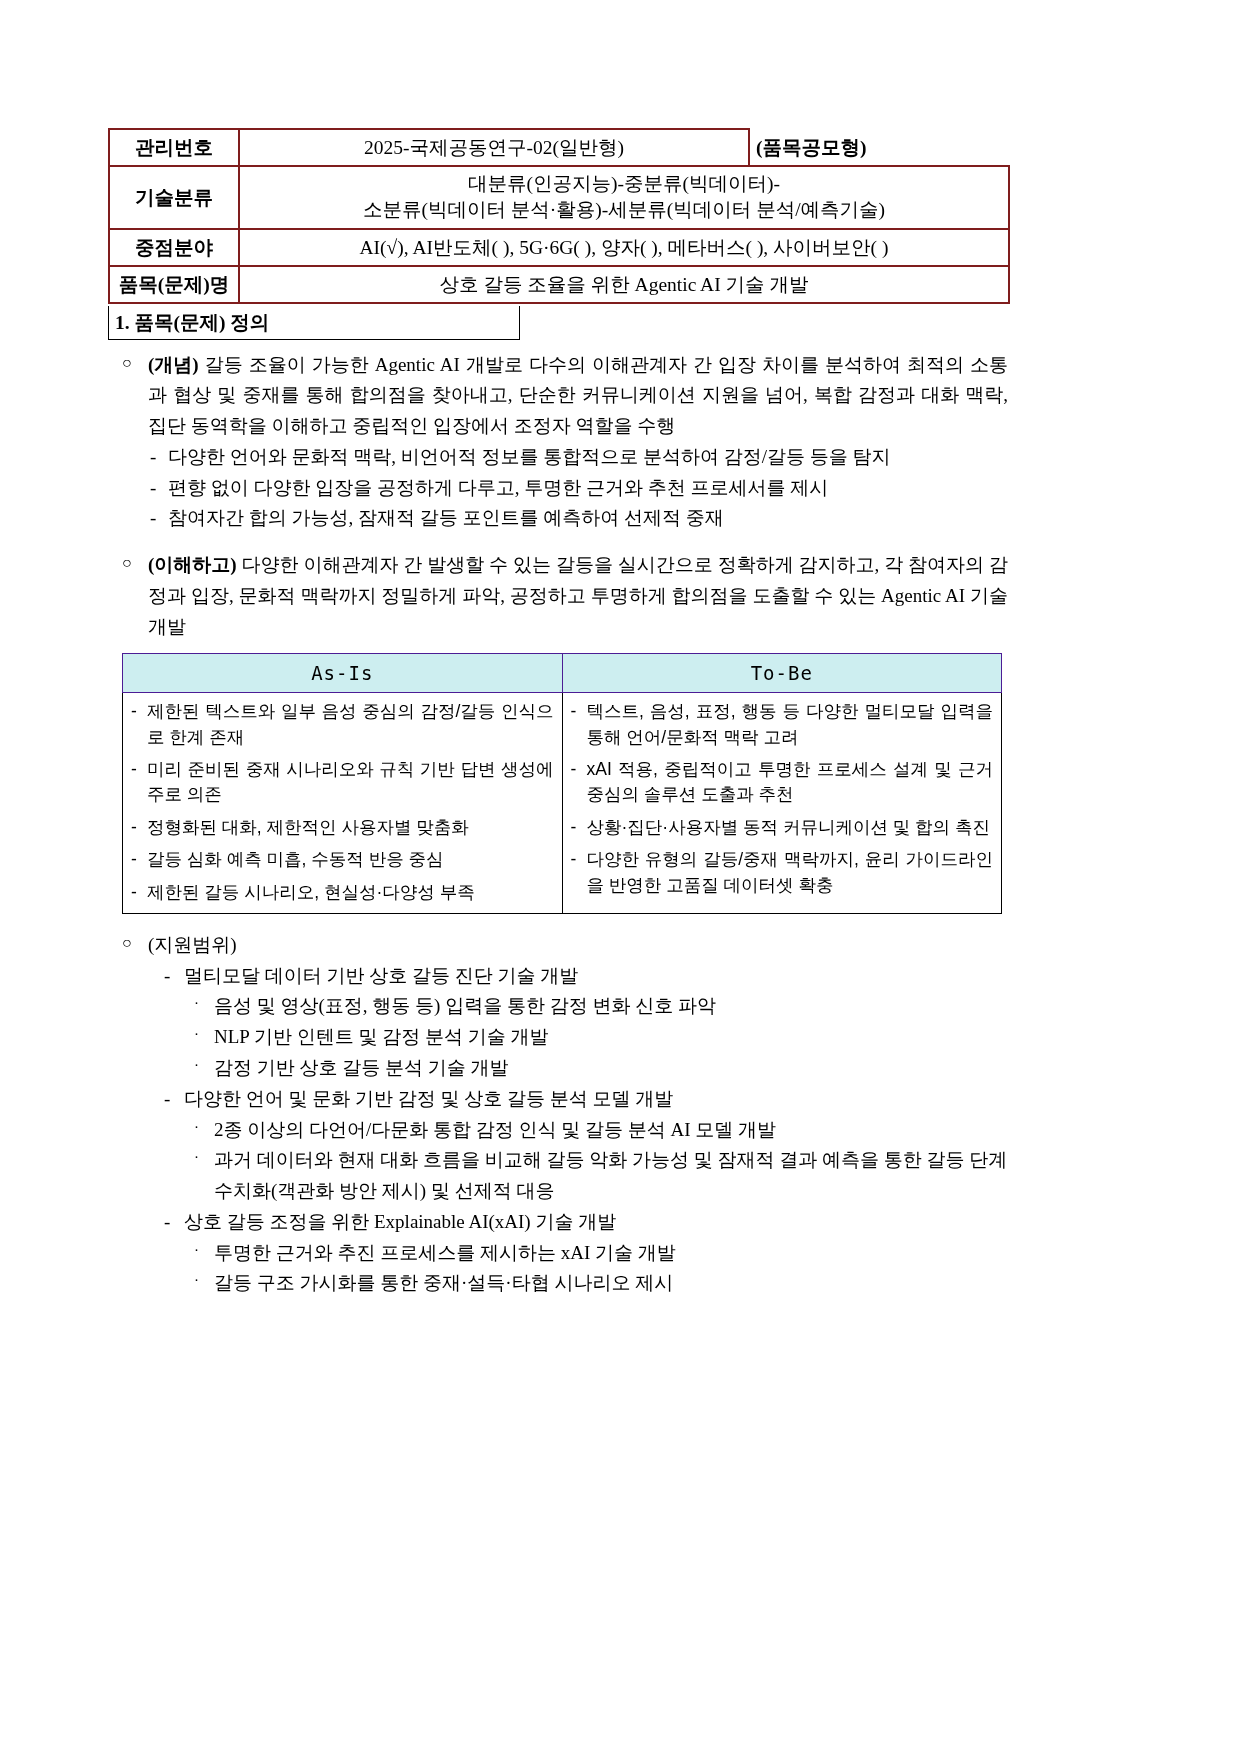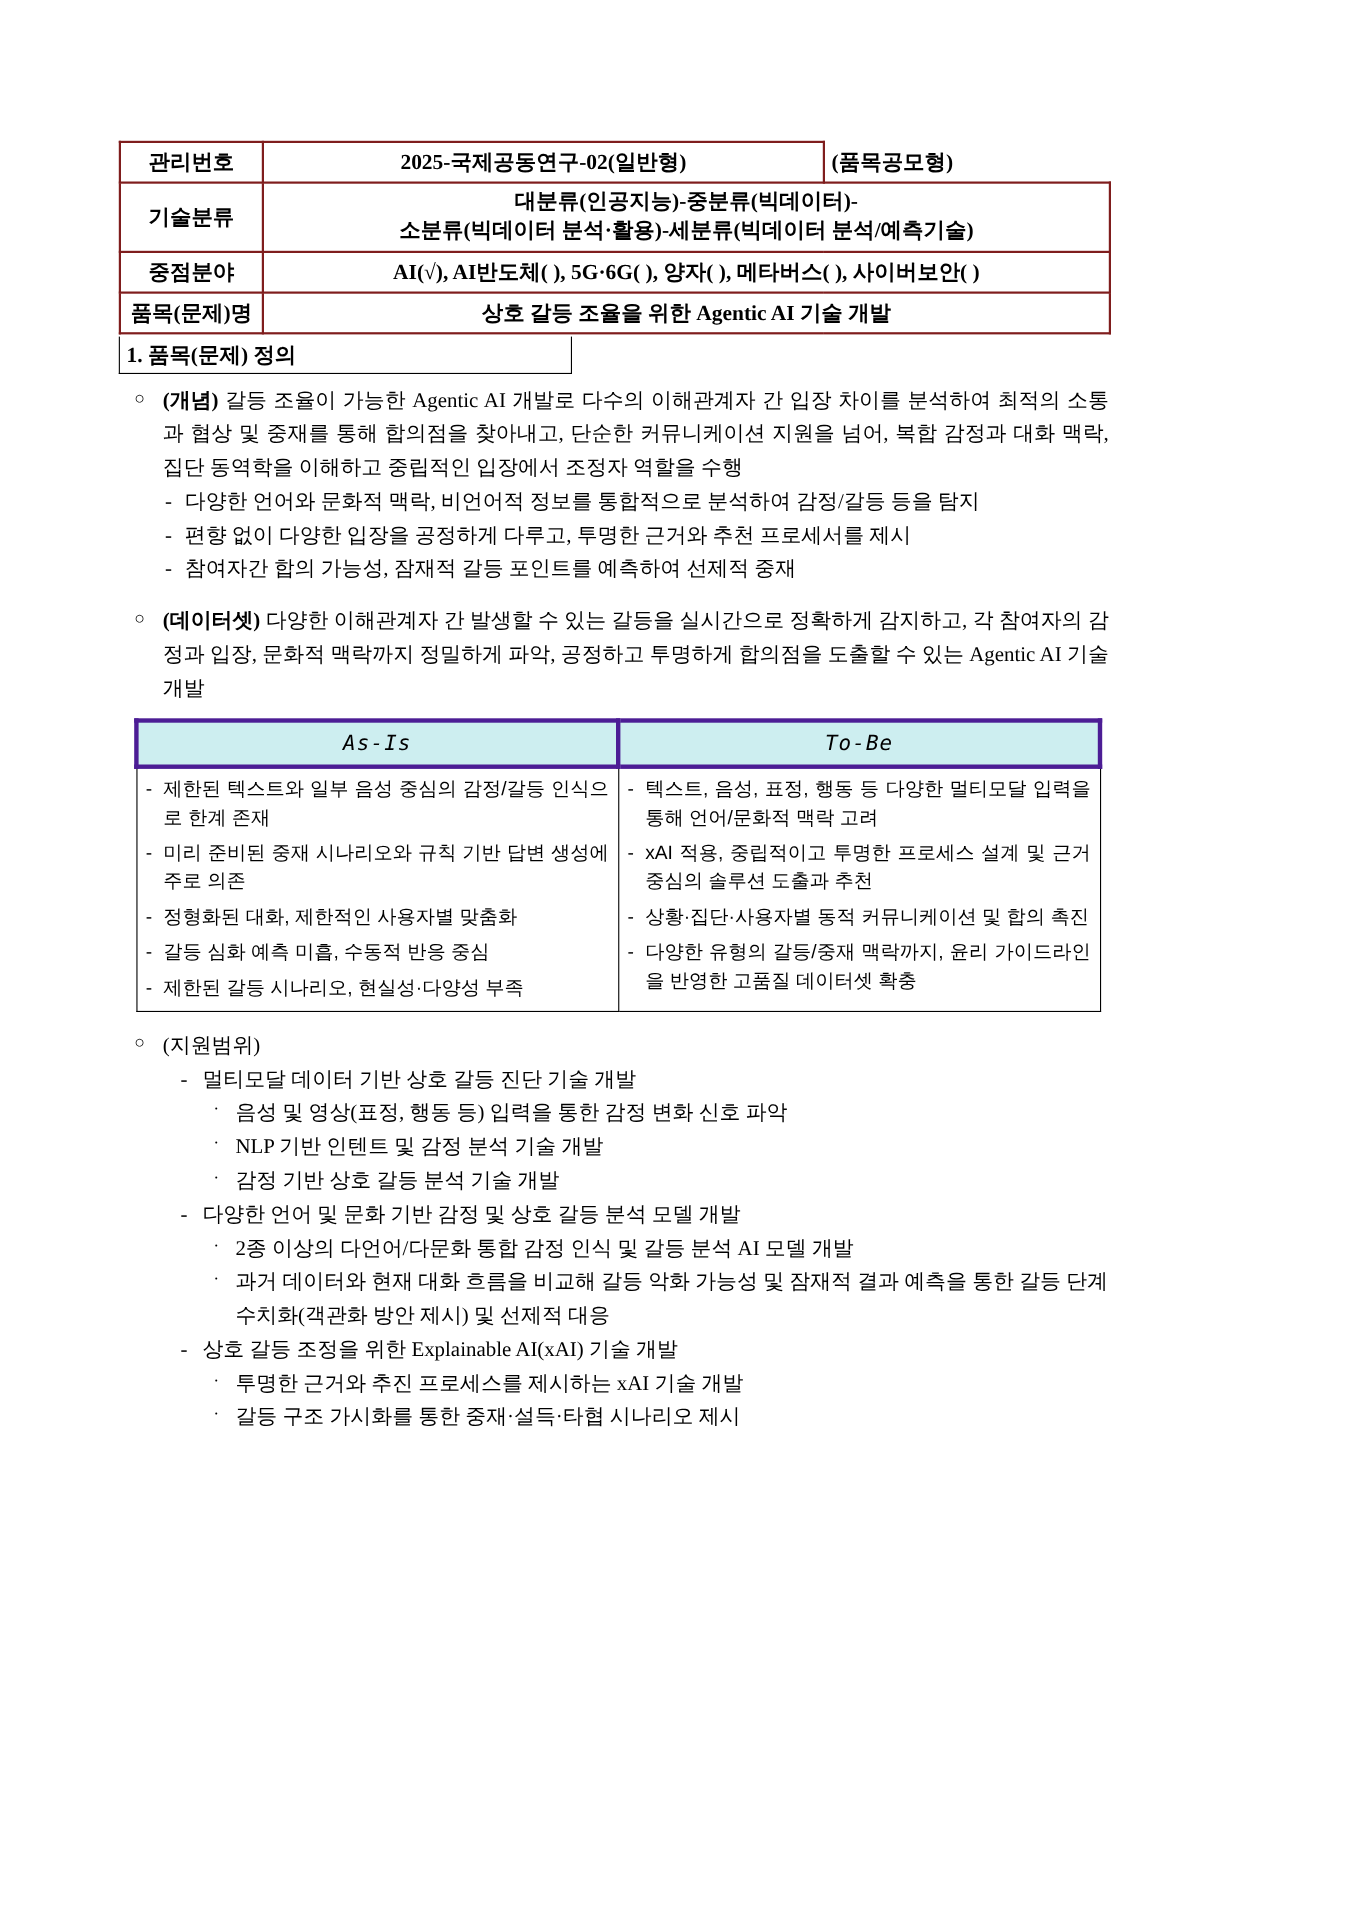--- a/index.html
+++ b/index.html
@@ -29,21 +29,21 @@
     border: 2px solid #7f1d1d;
     padding: 4px 6px;
     font-size: 19.5px;
     vertical-align: middle;
   }
   .lbl {
     text-align: center;
     font-weight: bold;
     white-space: nowrap;
   }
-  .ctr { text-align: center; font-weight: bold; }
+  .ctr { text-align: center; }
   .nb-right {
     border: none !important;
     text-align: left;
     font-weight: bold;
     padding-right: 0 !important;
   }
   .two-line { line-height: 1.35; }
 
   .sec-title-wrap {
     margin-top: 2px;
@@ -104,28 +104,27 @@
 
   .gap { height: 16px; }
 
   table.asis {
     border-collapse: collapse;
     width: 880px;
     margin: 10px 0 0 14px;
     table-layout: fixed;
   }
   table.asis th {
-    border: 4px solid #4c1d95;
+    border: 1px solid #4c1d95;
     background: #cdeef0;
     font-size: 19px;
     font-weight: normal;
     padding: 4px 0;
     font-family: "DejaVu Sans Mono", monospace;
     letter-spacing: 1px;
-    font-style: italic;
   }
   table.asis td {
     border: 1px solid #000;
     vertical-align: top;
     padding: 6px 8px 8px 8px;
   }
   .cmp-item {
     display: flex;
     font-size: 17.5px;
     line-height: 1.45;
@@ -192,21 +191,21 @@
     </div>
     <div class="dash-line">
       <div class="mark">-</div>
       <div class="txt">참여자간 합의 가능성, 잠재적 갈등 포인트를 예측하여 선제적 중재</div>
     </div>
 
     <div class="gap"></div>
 
     <div class="bullet-o">
       <div class="mark">○</div>
-      <div class="txt"><span class="lead">(데이터셋)</span><span> 다양한 이해관계자 간 발생할 수 있는 갈등을 실시간으로 정확하게 감지하고, 각 참여자의 감정과 입장, 문화적 맥락까지 정밀하게 파악, 공정하고 투명하게 합의점을 도출할 수 있는 Agentic AI 기술 개발</span></div>
+      <div class="txt"><span class="lead">(이해하고)</span><span> 다양한 이해관계자 간 발생할 수 있는 갈등을 실시간으로 정확하게 감지하고, 각 참여자의 감정과 입장, 문화적 맥락까지 정밀하게 파악, 공정하고 투명하게 합의점을 도출할 수 있는 Agentic AI 기술 개발</span></div>
     </div>
 
     <table class="asis">
       <colgroup>
         <col style="width:50%">
         <col style="width:50%">
       </colgroup>
       <thead>
         <tr>
           <th>As-Is</th>

